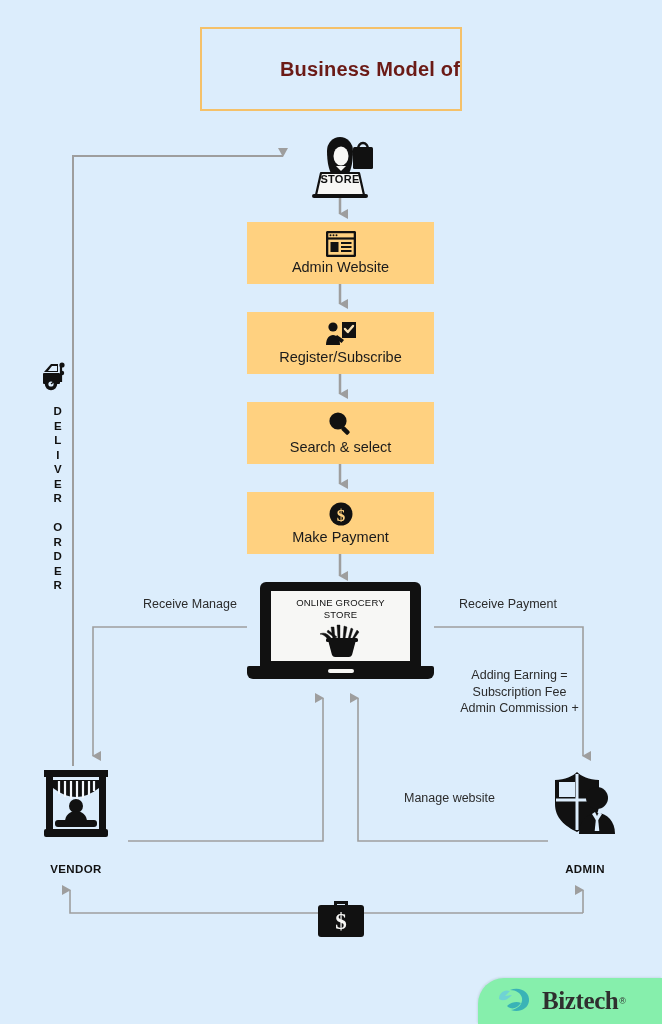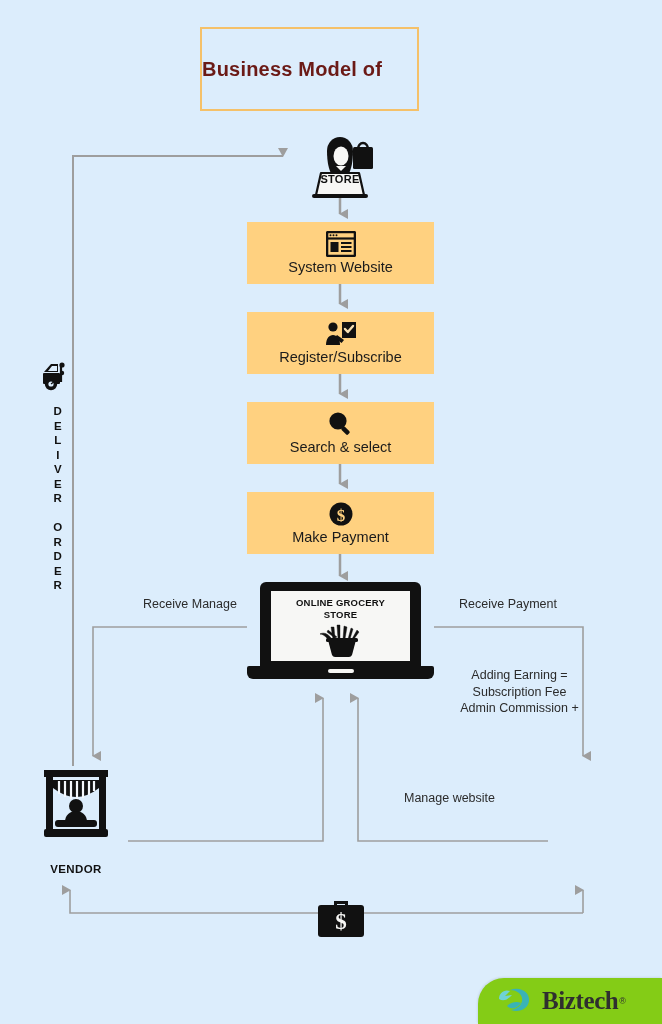--- a/index.html
+++ b/index.html
@@ -27,27 +27,27 @@
     width: 662px;
     height: 1024px;
     pointer-events: none;
   }
 
   
   .title-box {
     position: absolute;
     left: 200px;
     top: 27px;
-    width: 219px;
+    width: 262px;
     height: 84px;
     border: 2px solid #f5c169;
     box-sizing: border-box;
     display: flex;
     flex-direction: column;
-    align-items: flex-start;
+    align-items: flex-end;
     justify-content: center;
   }
   .title-line {
     color: #6b1a16;
     font-size: 20px;
     font-weight: bold;
     line-height: 26px;
     letter-spacing: 0.2px;
     text-align: center;
   }
@@ -136,21 +136,21 @@
     background: #f7f7f5;
     display: flex;
     flex-direction: column;
     align-items: center;
     justify-content: flex-start;
     padding-top: 6px;
     box-sizing: border-box;
   }
   .store-title {
     font-size: 9.5px;
-    font-weight: bold;
+    font-weight: normal;
     color: #111;
     text-align: right;
     line-height: 11.5px;
     letter-spacing: 0.2px;
   }
   .basket-icon {
     margin-top: 2px;
   }
   .laptop-base {
     position: absolute;
@@ -237,21 +237,21 @@
     height: 46px;
   }
 
   
   .logo-plate {
     position: absolute;
     left: 478px;
     top: 978px;
     width: 184px;
     height: 46px;
-    background: #84cc16;
+    background: #86efac;
     border-top-left-radius: 26px;
     display: flex;
     align-items: center;
     padding-left: 18px;
     box-sizing: border-box;
     box-shadow: -1px -1px 2px rgba(0,0,0,0.08);
   }
   .logo-text {
     font-size: 25px;
     font-weight: bold;
@@ -345,21 +345,21 @@
         <line x1="1" y1="7.5" x2="29" y2="7.5" stroke="#111" stroke-width="2.2"></line>
         <circle cx="4.5" cy="4.3" r="1" fill="#111"></circle>
         <circle cx="7.5" cy="4.3" r="1" fill="#111"></circle>
         <circle cx="10.5" cy="4.3" r="1" fill="#111"></circle>
         <rect x="4.5" y="11" width="8" height="10" fill="#111"></rect>
         <rect x="15" y="11" width="10.5" height="2" fill="#111"></rect>
         <rect x="15" y="15" width="10.5" height="2" fill="#111"></rect>
         <rect x="15" y="19" width="10.5" height="2" fill="#111"></rect>
       </svg>
     </div>
-    <div class="proc-label">System Website</div>
+    <div class="proc-label">Admin Website</div>
   </div>
 
   <div class="proc-box" id="proc-3">
     <div class="proc-icon">
       <svg width="28" height="26" viewBox="0 0 28 26">
         <circle cx="11" cy="10" r="8.6" fill="#111"></circle>
         <circle cx="11" cy="10" r="5.4" fill="#111"></circle>
         <rect x="15.5" y="15.5" width="9" height="4.6" rx="1.6" fill="#111" transform="rotate(45 17 17)"></rect>
       </svg>
     </div>
@@ -443,20 +443,39 @@
         <circle cx="36" cy="40" r="7" fill="#111"></circle>
         <path d="M25,56 c0,-7 5,-11 11,-11 c6,0 11,4 11,11 z" fill="#111"></path>
 
         <rect x="15" y="54" width="42" height="7" rx="3" fill="#111"></rect>
         <rect x="4" y="63" width="64" height="8" rx="2" fill="#111"></rect>
       </svg>
     </div>
     <div class="actor-label">VENDOR</div>
   </div>
 
+  <div class="actor" id="admin-actor">
+    <div>
+      <svg width="76" height="76" viewBox="0 0 76 76">
+
+        <path d="M8,14 C18,14 26,10 30,6 C34,10 42,14 52,14 L52,38 C52,52 42,60 30,66 C18,60 8,52 8,38 Z" fill="#111"></path>
+        <g stroke="#dcedfc" stroke-width="3">
+          <line x1="30" y1="8" x2="30" y2="64"></line>
+          <line x1="9" y1="34" x2="51" y2="34"></line>
+        </g>
+        <rect x="12" y="16" width="16" height="15" fill="#dcedfc"></rect>
+
+        <circle cx="50" cy="32" r="11" fill="#111"></circle>
+        <path d="M32,68 c0,-13 8,-21 18,-21 c10,0 18,8 18,21 z" fill="#111"></path>
+        <path d="M45,48 L50,56 L55,48 L52,46 L50,50 L48,46 Z" fill="#dcedfc"></path>
+        <path d="M49,52 l2,0 l1.3,13 l-4.6,0 z" fill="#dcedfc"></path>
+      </svg>
+    </div>
+    <div class="actor-label">ADMIN</div>
+  </div>
 
   <div class="edge-label" id="label-receive-order">Receive Manage</div>
   <div class="edge-label" id="label-receive-payment">Receive Payment</div>
 
   <div class="edge-label" id="label-earning">
     <div>Adding  Earning =</div>
     <div>Subscription Fee</div>
     <div>Admin Commission +</div>
   </div>
 

